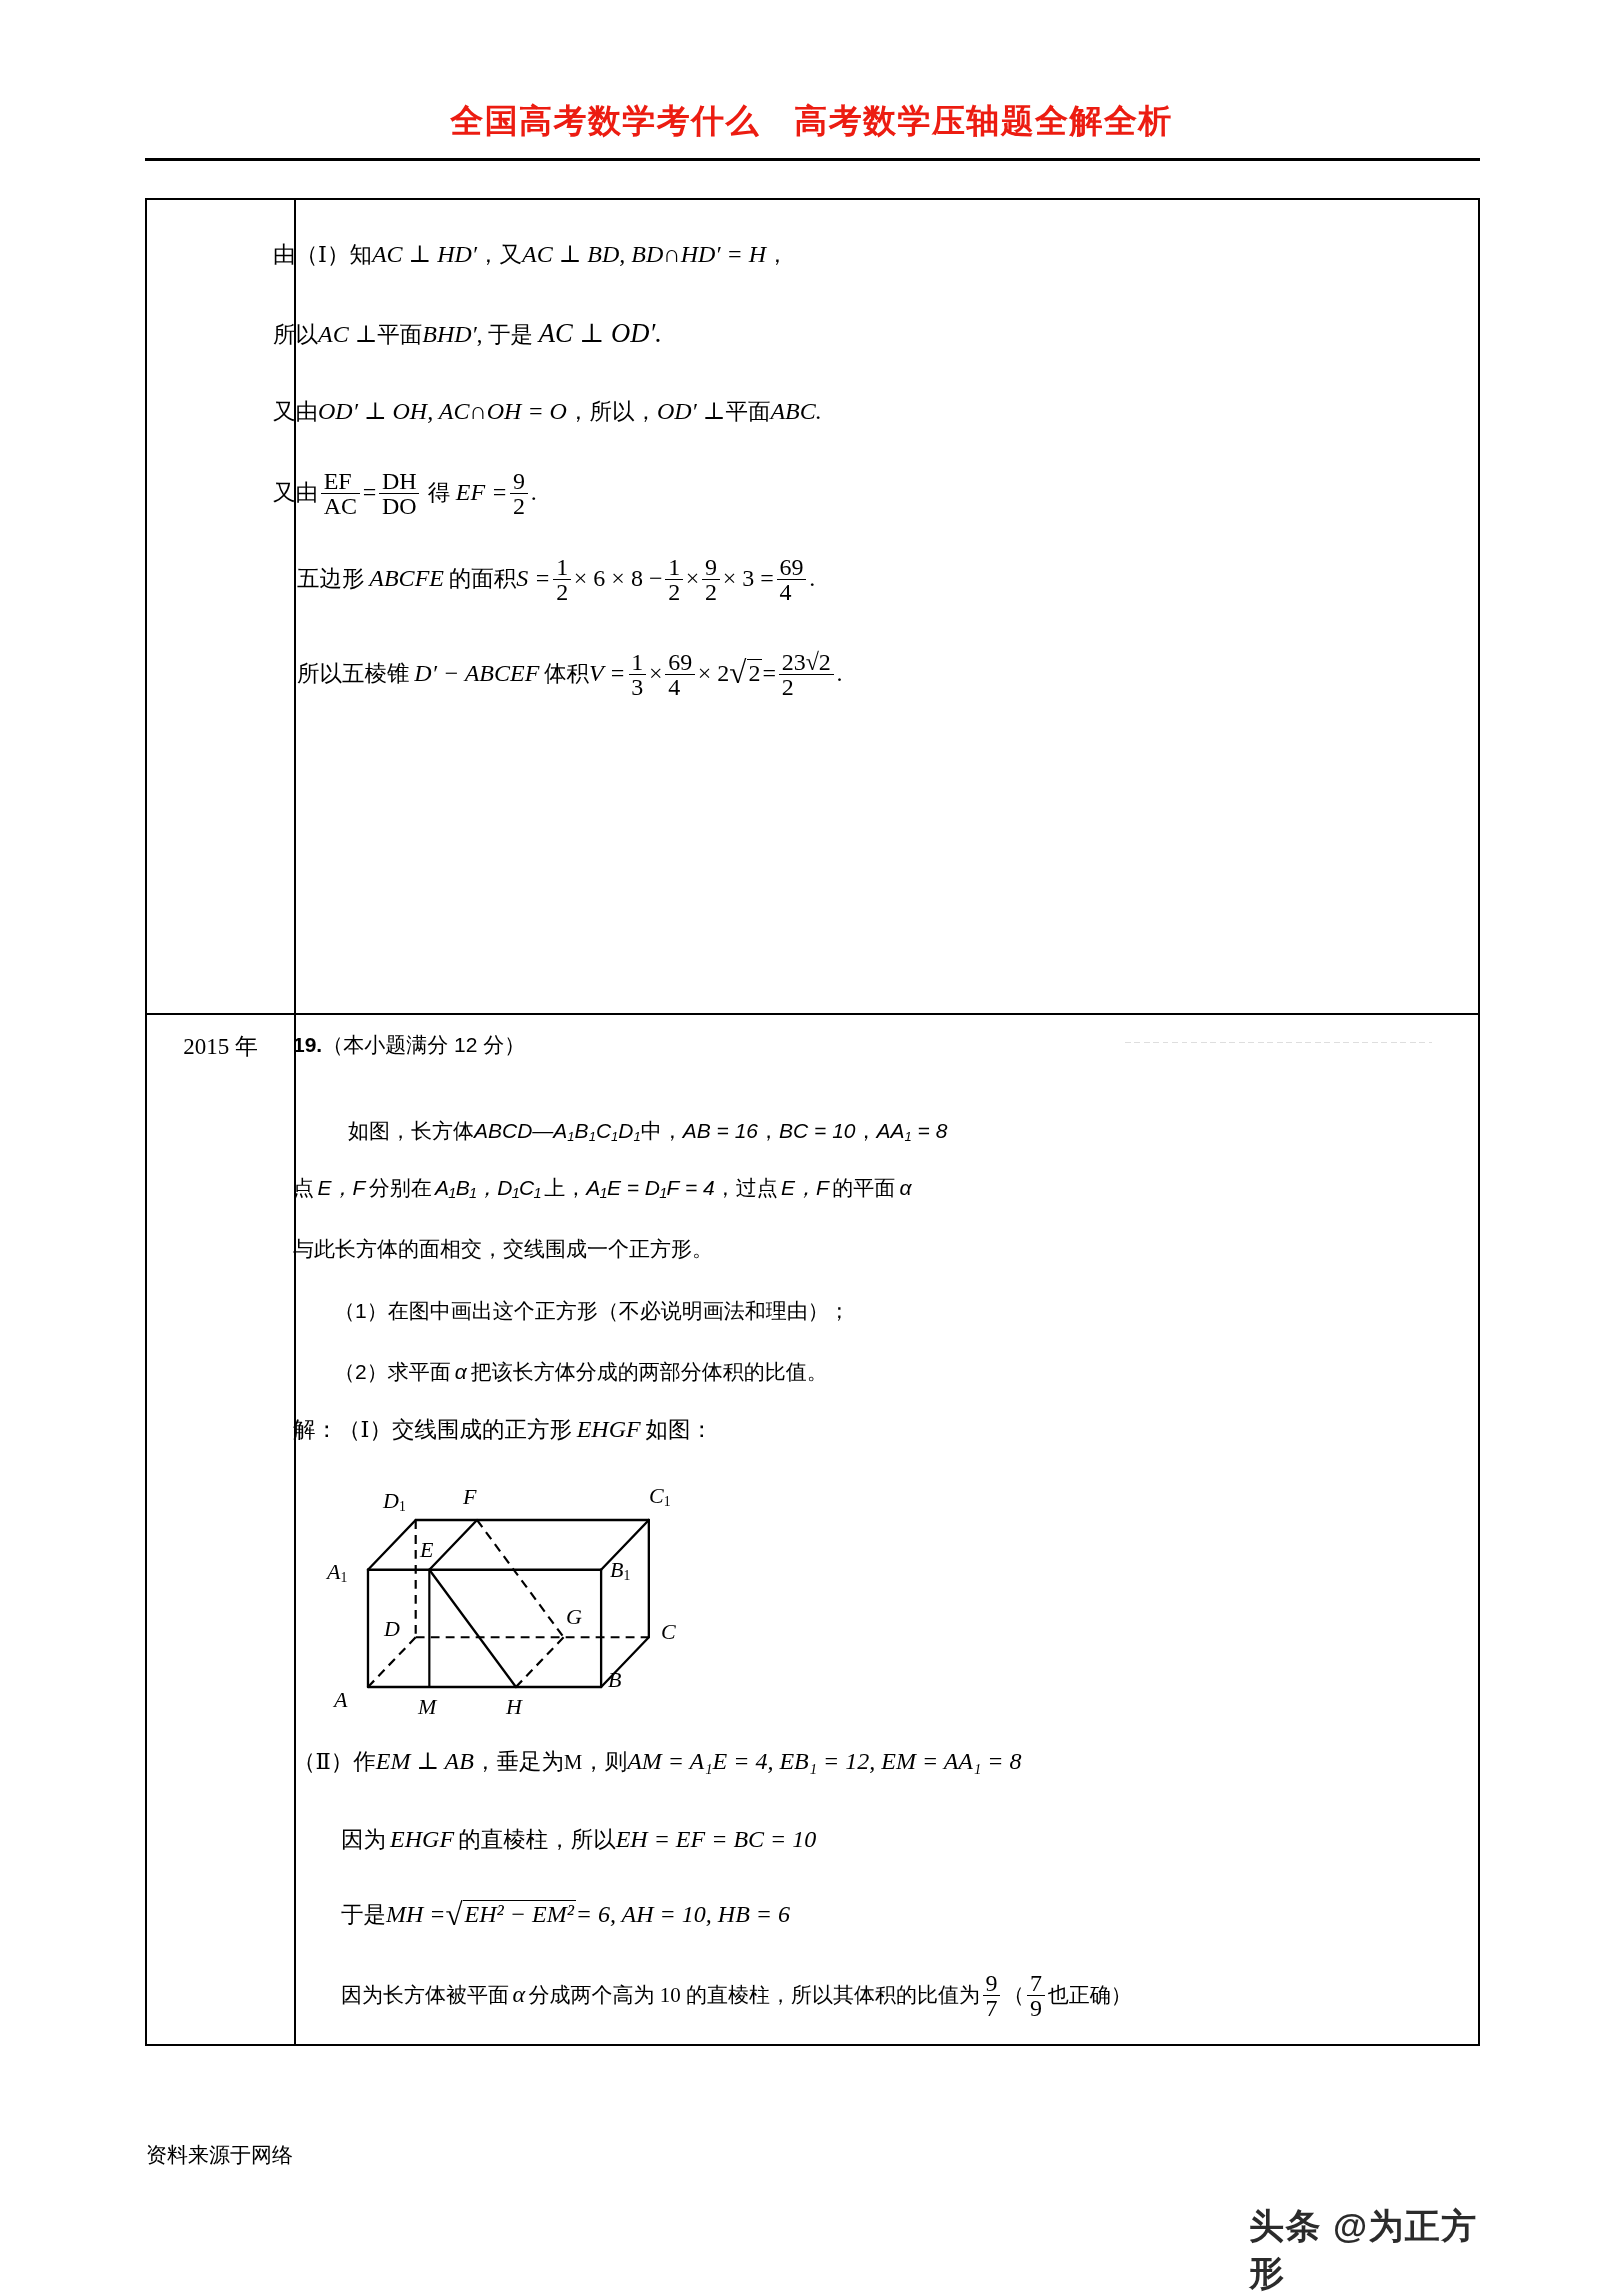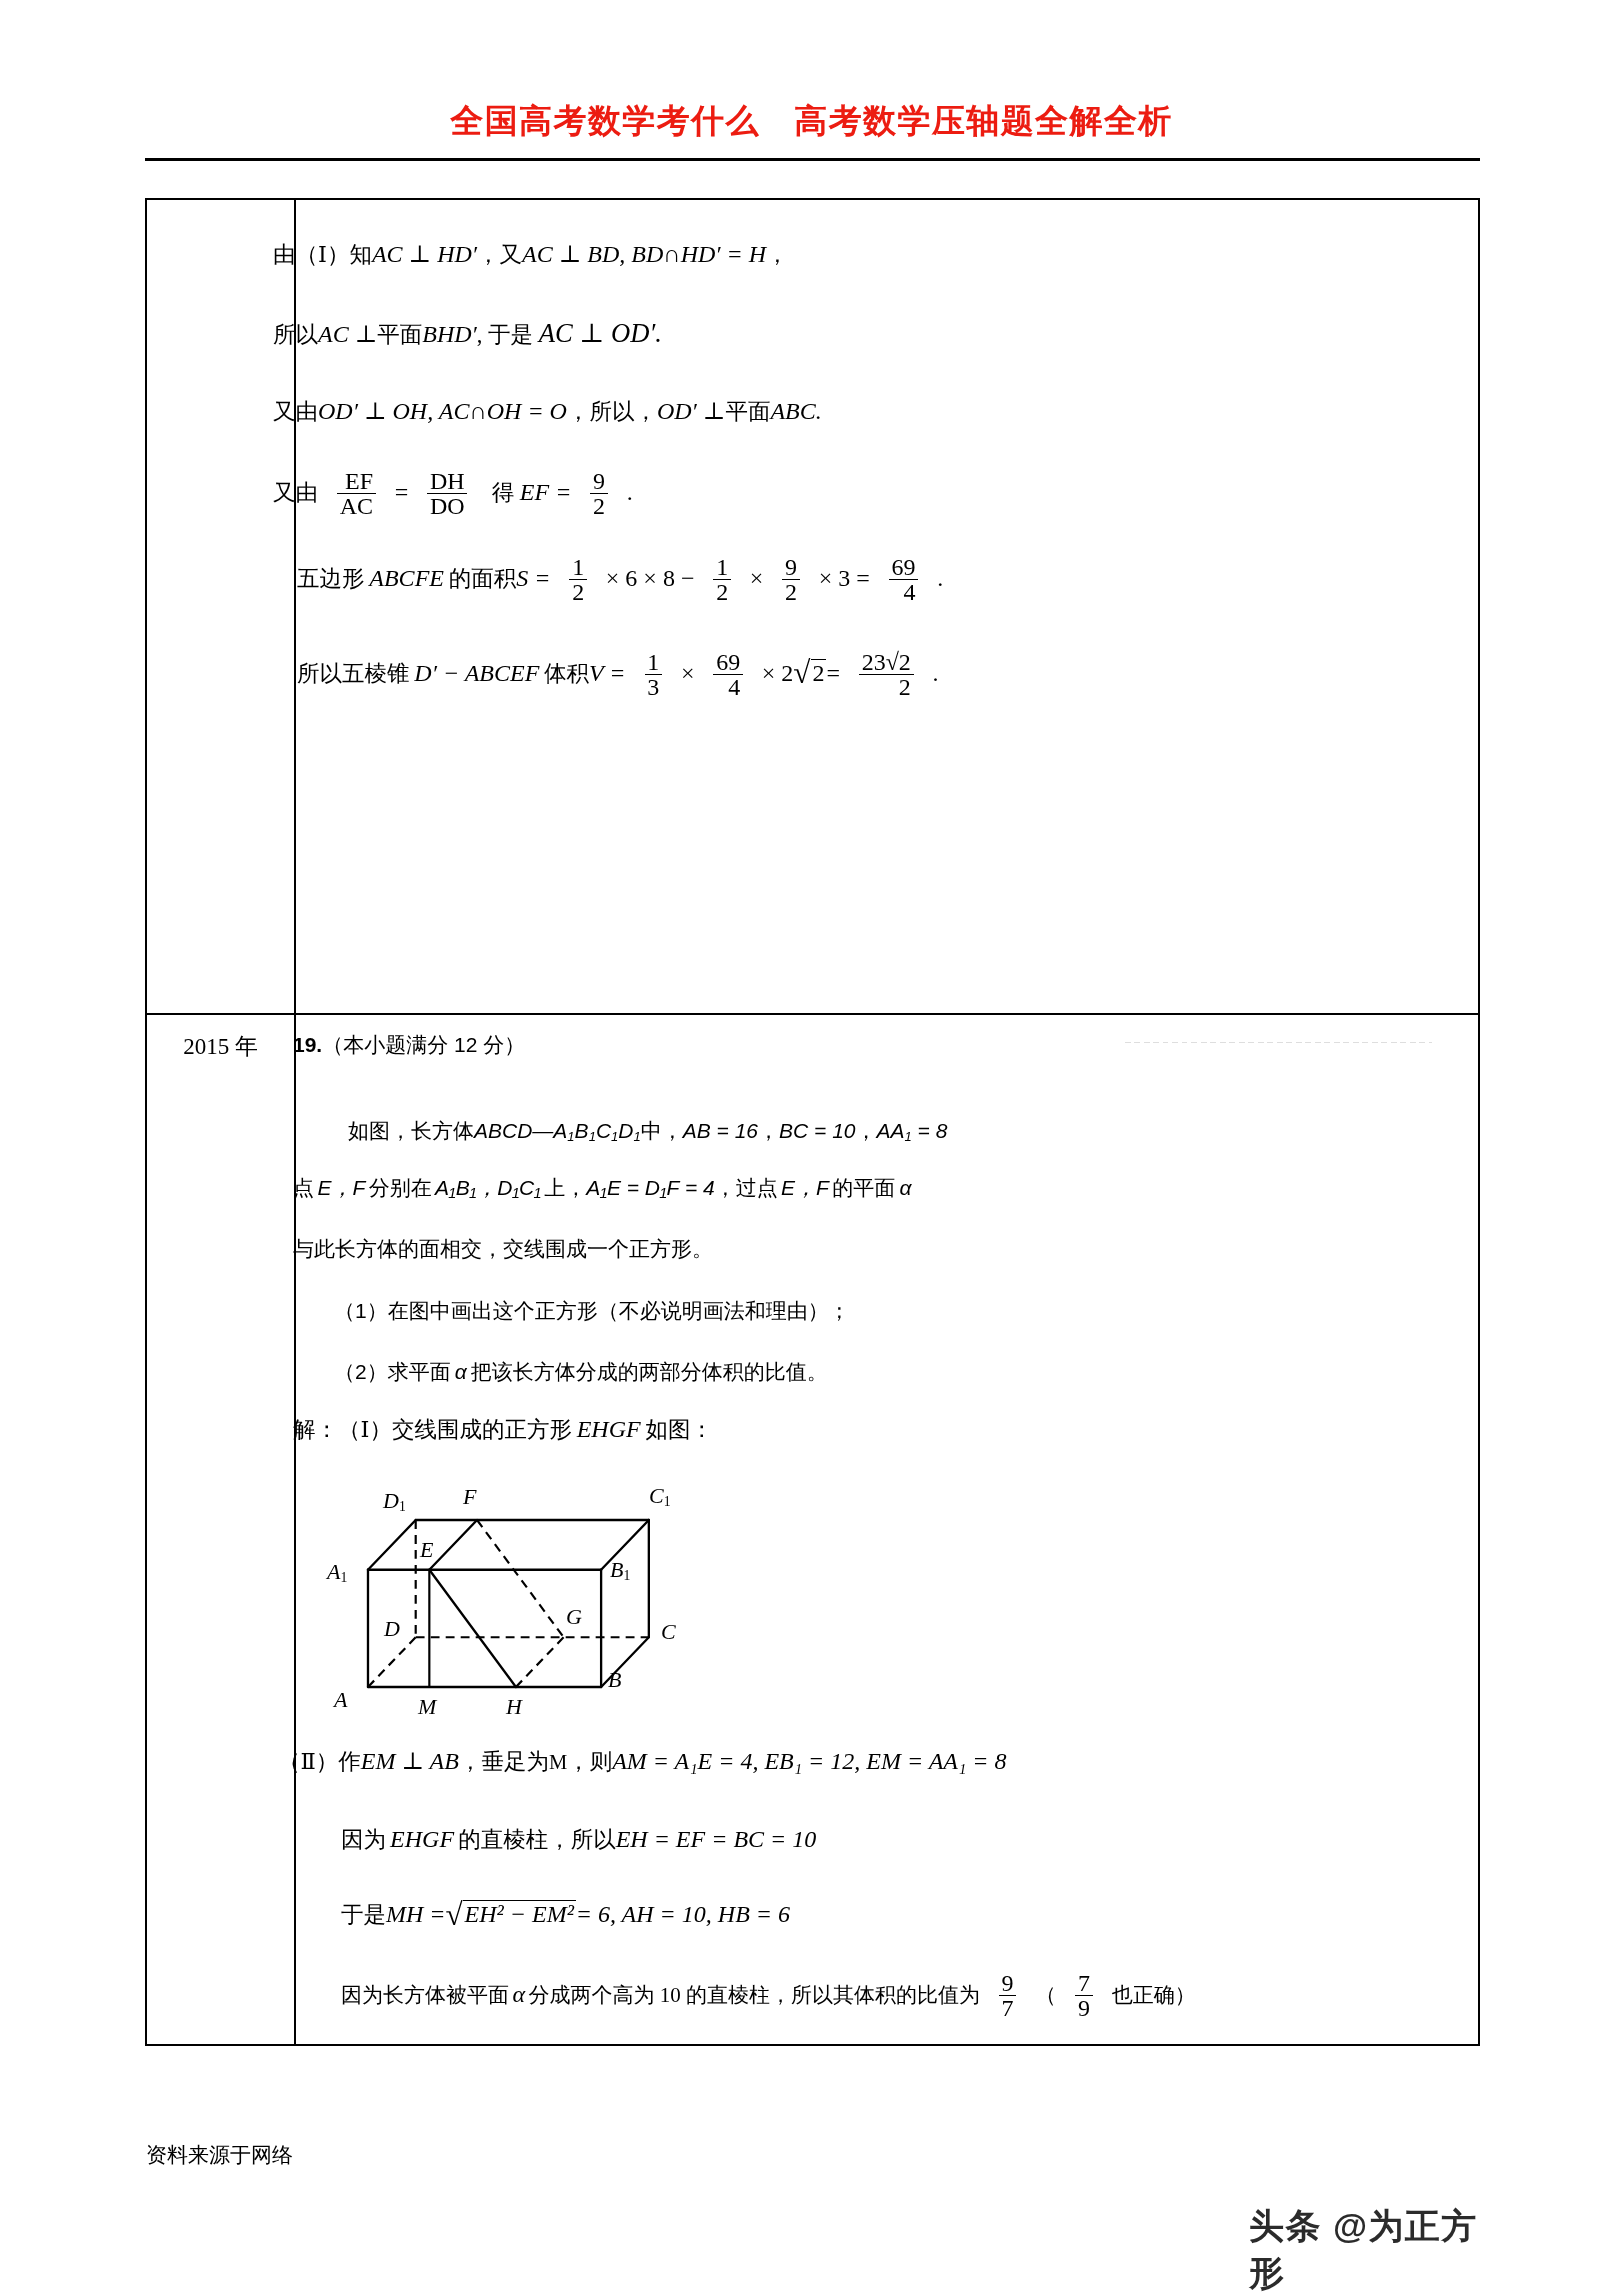--- a/index.html
+++ b/index.html
@@ -112,24 +112,24 @@
 
   sub {
     font-size: 0.62em;
     vertical-align: -0.22em;
   }
 
   
   .frac {
     display: inline-block;
     vertical-align: middle;
-    text-align: right;
+    text-align: left;
     font-style: normal;
     line-height: 1.02;
-    margin: 0 19px;
+    margin: 0 3px;
     position: relative;
     top: -1.4px;
   }
   .frac .num { display: block; padding: 0 2.7px; }
   .frac .den { display: block; padding: 0 2.7px; border-top: 1.7px solid #000; }
 
   
   .rad { display: inline-block; position: relative; padding-left: 17.7px; }
   .rad::before {
     content: "\221A";
@@ -323,21 +323,21 @@
     <div style="position:absolute;left:302px;top:95px;font:italic 22px 'Liberation Serif',serif;text-align:right;"><span>B</span><sub style="font-style:normal;">1</sub></div>
     <div style="position:absolute;left:76px;top:154px;font:italic 22px 'Liberation Serif',serif;">D</div>
     <div style="position:absolute;left:258px;top:142px;font:italic 22px 'Liberation Serif',serif;">G</div>
     <div style="position:absolute;left:353px;top:157px;font:italic 22px 'Liberation Serif',serif;">C</div>
     <div style="position:absolute;left:26px;top:225px;font:italic 22px 'Liberation Serif',serif;">A</div>
     <div style="position:absolute;left:110px;top:232px;font:italic 22px 'Liberation Serif',serif;">M</div>
     <div style="position:absolute;left:198px;top:232px;font:italic 22px 'Liberation Serif',serif;">H</div>
     <div style="position:absolute;left:300px;top:205px;font:italic 22px 'Liberation Serif',serif;">B</div>
   </div>
 
-  <div class="blk" style="left:278px; top:1749px;text-align:right;">
+  <div class="blk" style="left:293px; top:1749px;text-align:right;">
     <span class="cn">（Ⅱ）作</span><span class="mi">EM ⊥ AB</span><span class="cn">，垂足为</span><span class="mn" style="font-size:20.5px;">M</span><span class="cn">，则</span><span class="mi">AM = A₁E = 4, EB₁ = 12, EM = AA₁ = 8</span>
   </div>
 
   <div class="blk" style="left:341px; top:1827px;">
     <span class="cn">因为</span><span class="mi" style="margin:0 4.1px;">EHGF</span><span class="cn">的直棱柱，所以</span><span class="mi">EH = EF = BC = 10</span>
   </div>
 
   <div class="blk" style="left:341px; top:1900px;">
     <span class="cn">于是</span><span class="mi">MH =</span><span class="rad mi"><span class="rad-body">EH² − EM²</span></span><span class="mi">= 6, AH = 10, HB = 6</span>
   </div>

